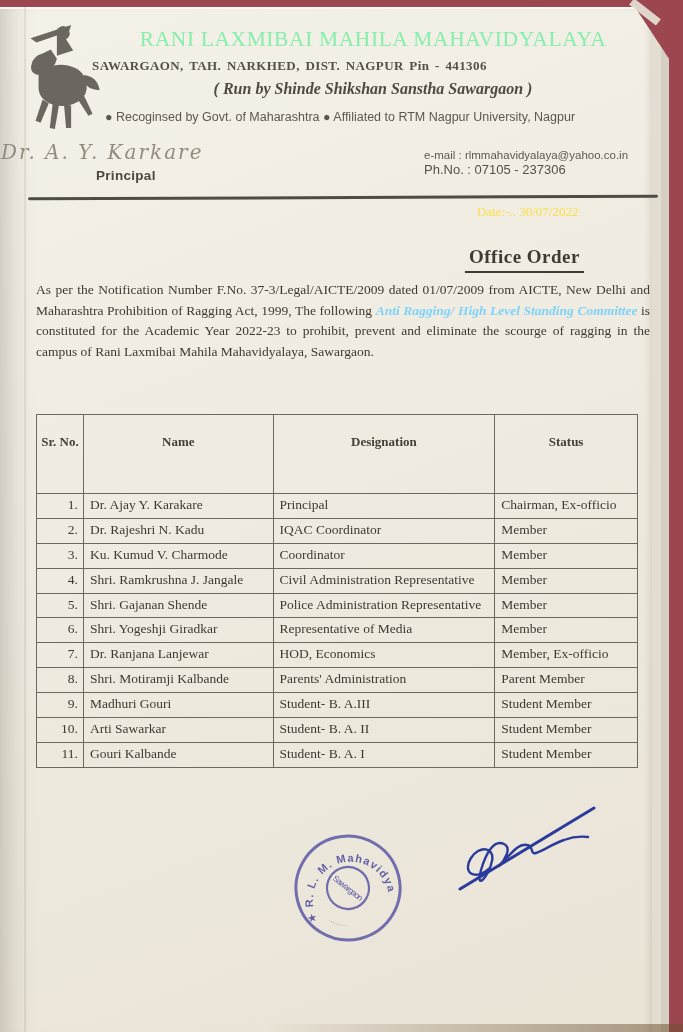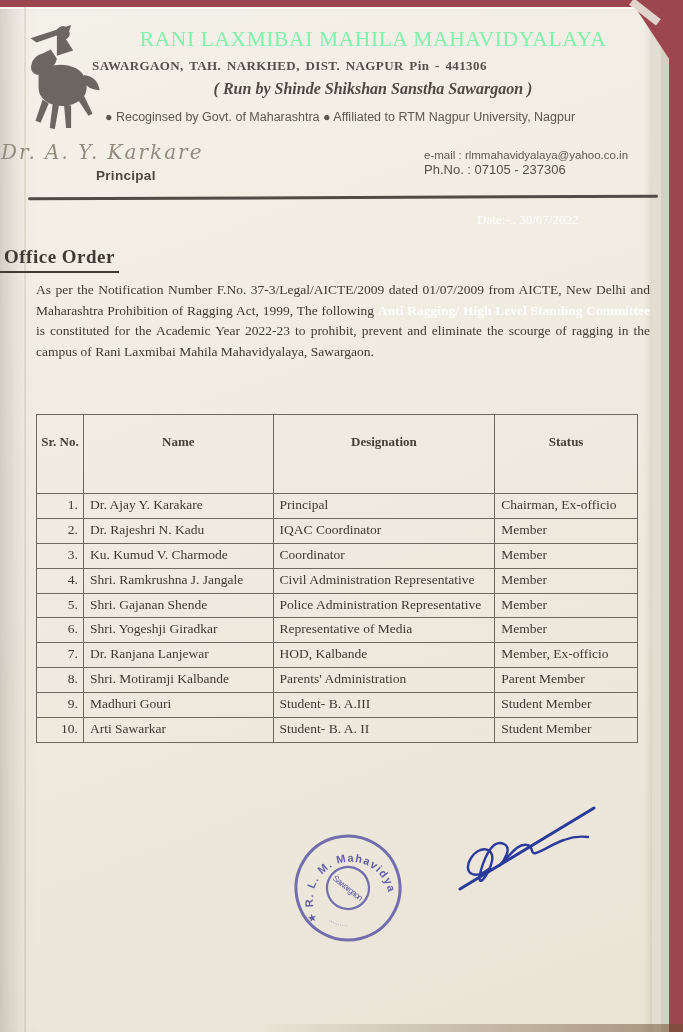--- a/index.html
+++ b/index.html
@@ -38,27 +38,27 @@
     font-style:italic;font-size:20px;color:#938c7e;letter-spacing:2px;}
   .principal-title{left:96px;top:168px;font-family:"Liberation Sans",sans-serif;
     font-size:13.5px;font-weight:bold;color:#4c473f;letter-spacing:.3px;}
   .contact-email{left:424px;top:149px;font-family:"Liberation Sans",sans-serif;
     font-size:11.5px;color:#5d584f;}
   .contact-phone{left:424px;top:162px;font-family:"Liberation Sans",sans-serif;
     font-size:13px;color:#55504a;}
   .header-rule{left:28px;top:196px;width:630px;height:3px;background:#4f4c45;
     border-radius:2px;transform:rotate(-0.25deg);}
   
-  .date-line{left:477px;top:212px;font-size:13px;color:#ffffff;}
-  .title-wrap{left:0;top:246px;width:584px;text-align:left;}
+  .date-line{left:477px;top:204px;font-size:13px;color:#fde047;}
+  .title-wrap{left:0;top:246px;width:584px;text-align:right;}
   .title-wrap span{display:inline-block;font-size:19px;font-weight:bold;color:#3f3b34;
     letter-spacing:.5px;border-bottom:2.5px solid #3f3b34;padding:0 4px 3px 4px;}
   .order-paragraph{left:36px;top:280px;width:614px;font-size:13.5px;line-height:1.52;
     text-align:justify;color:#3e3a33;}
-  .order-paragraph b{color:#ffffff;}
+  .order-paragraph b{color:#7dd3fc;font-style:italic;}
   
   .committee{left:36px;top:414px;width:602px;border-collapse:collapse;
     font-size:13.5px;color:#3e3a33;}
   .committee th,.committee td{border:1.3px solid #6e695e;line-height:1.25;vertical-align:top;}
   .committee th{font-size:13px;font-weight:bold;color:#44403a;padding:19px 4px;height:40px;vertical-align:top;}
   .committee td{padding:3px 6px 4px 6px;}
   .c-sr{width:47px;} .c-nm{width:190px;} .c-dg{width:222px;} .c-st{width:143px;}
   td.sr{text-align:right;padding-right:5px;}
   
   .stamp{left:288px;top:828px;transform:rotate(-14deg);opacity:.92;}
@@ -153,39 +153,45 @@
     </tr>
     <tr>
       <td class="sr">6.</td>
       <td>Shri. Yogeshji Giradkar</td>
       <td>Representative of Media</td>
       <td>Member</td>
     </tr>
     <tr>
       <td class="sr">7.</td>
       <td>Dr. Ranjana Lanjewar</td>
-      <td>HOD, Kalbande</td>
+      <td>HOD, Economics</td>
       <td>Member, Ex-officio</td>
     </tr>
     <tr>
       <td class="sr">8.</td>
       <td>Shri. Motiramji Kalbande</td>
       <td>Parents' Administration</td>
       <td>Parent Member</td>
     </tr>
     <tr>
       <td class="sr">9.</td>
       <td>Madhuri Gouri</td>
       <td>Student- B. A.III</td>
       <td>Student Member</td>
     </tr>
     <tr>
       <td class="sr">10.</td>
       <td>Arti Sawarkar</td>
       <td>Student- B. A. II</td>
+      <td>Student Member</td>
+    </tr>
+    <tr>
+      <td class="sr">11.</td>
+      <td>Gouri Kalbande</td>
+      <td>Student- B. A. I</td>
       <td>Student Member</td>
     </tr>
   </tbody>
 </table>
 
 <svg class="abs stamp" width="120" height="120" viewBox="0 0 120 120">
   <defs>
     <path id="stampArcTop" d="M 22,72 A 38,38 0 1 1 98,72"></path>
     <path id="stampArcBot" d="M 30,85 A 38,38 0 0 0 90,85"></path>
   </defs>

